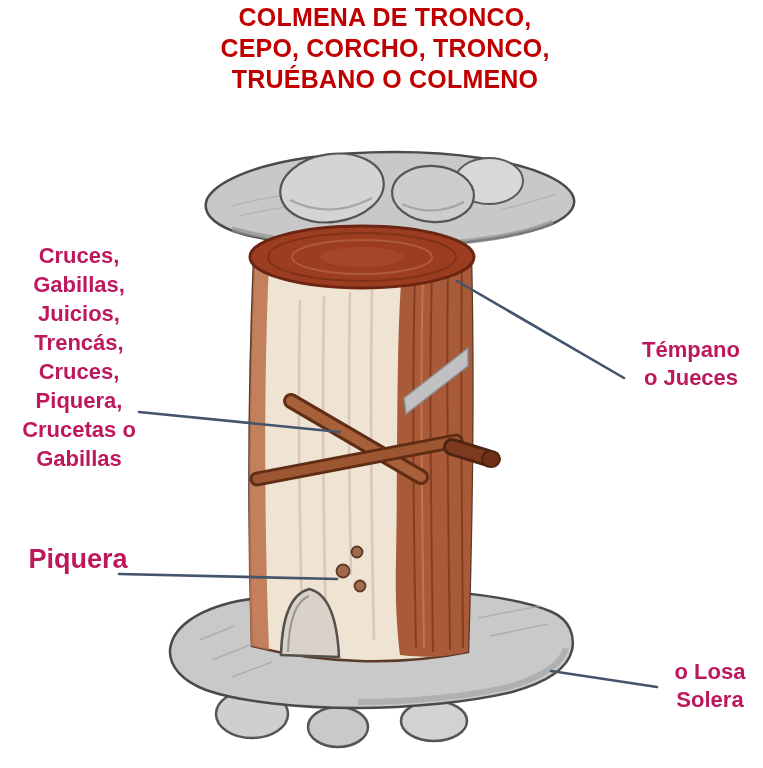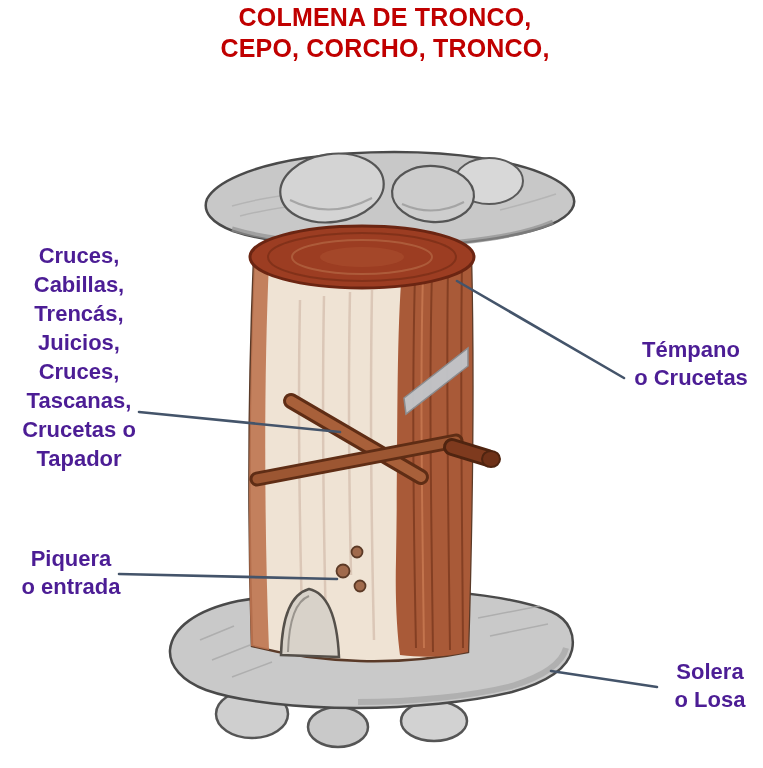--- a/index.html
+++ b/index.html
@@ -7,25 +7,25 @@
     position:relative; width:763px; height:768px; background:#ffffff;
     font-family:"Liberation Sans", sans-serif; overflow:hidden;
   }
   .illustration { position:absolute; left:0; top:0; width:763px; height:768px; }
   .title {
     position:absolute; left:130px; top:2px; width:510px;
     text-align:center; color:#C00000; font-weight:bold;
     font-size:25px; line-height:31px; letter-spacing:0.2px;
   }
   .label {
-    position:absolute; color:#4c1d95; font-weight:bold; text-align:center;
+    position:absolute; color:#be185d; font-weight:bold; text-align:center;
   }
   .label-crossbars { left:8px;   top:241px; width:142px; font-size:22px; line-height:29px; }
   .label-lid       { left:618px; top:336px; width:146px; font-size:22px; line-height:28px; }
-  .label-entrance  { left:8px;   top:545px; width:126px; font-size:22px; line-height:28px; }
+  .label-entrance  { left:15px;   top:545px; width:126px; font-size:27px; line-height:28px; }
   .label-base      { left:659px; top:658px; width:102px; font-size:22px; line-height:28px; }
 </style>
 </head>
 <body>
 
 <div class="canvas">
 
   <svg class="illustration" viewBox="0 0 763 768">
 
     <g>
@@ -117,41 +117,41 @@
       <line x1="139" y1="412" x2="340" y2="432"></line>
       <line x1="624" y1="378" x2="457" y2="281"></line>
       <line x1="119" y1="574" x2="337" y2="579"></line>
       <line x1="657" y1="687" x2="551" y2="671"></line>
     </g>
   </svg>
 
   <div class="title">
     <div>COLMENA DE TRONCO,</div>
     <div>CEPO, CORCHO, TRONCO,</div>
+    <div>TRUÉBANO O COLMENO</div>
   </div>
 
   <div class="label label-crossbars">
     <div>Cruces,</div>
-    <div>Cabillas,</div>
+    <div>Gabillas,</div>
+    <div>Juicios,</div>
     <div>Trencás,</div>
-    <div>Juicios,</div>
     <div>Cruces,</div>
-    <div>Tascanas,</div>
+    <div>Piquera,</div>
     <div>Crucetas o</div>
-    <div>Tapador</div>
+    <div>Gabillas</div>
   </div>
 
   <div class="label label-lid">
     <div>Témpano</div>
-    <div>o Crucetas</div>
+    <div>o Jueces</div>
   </div>
 
   <div class="label label-entrance">
     <div>Piquera</div>
-    <div>o entrada</div>
   </div>
 
   <div class="label label-base">
+    <div>o Losa</div>
     <div>Solera</div>
-    <div>o Losa</div>
   </div>
 
 </div>
 
 </body></html>

